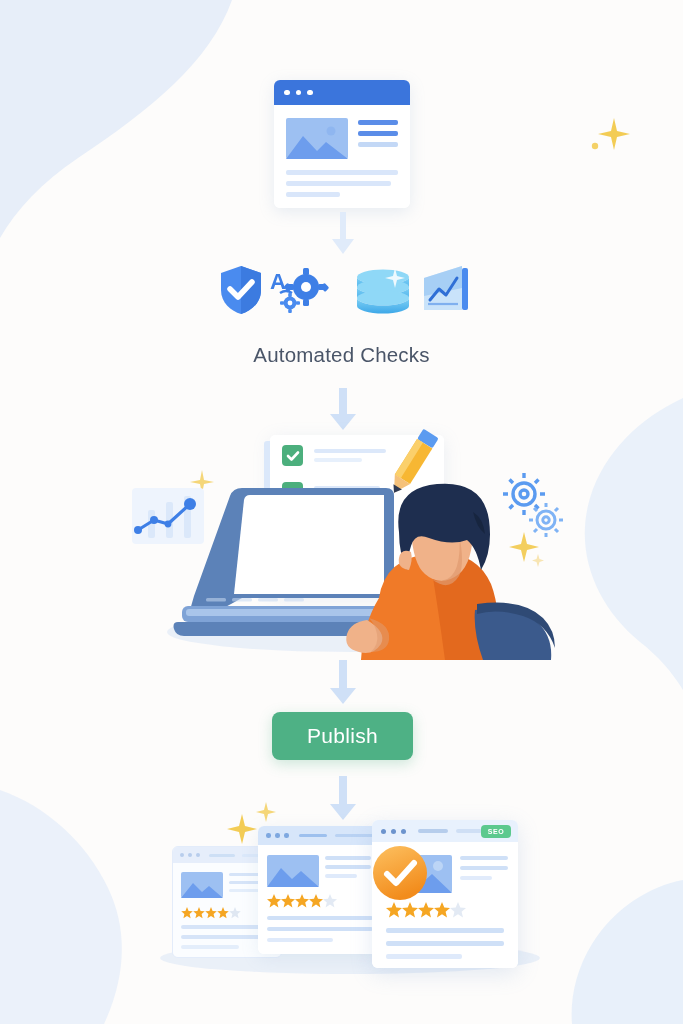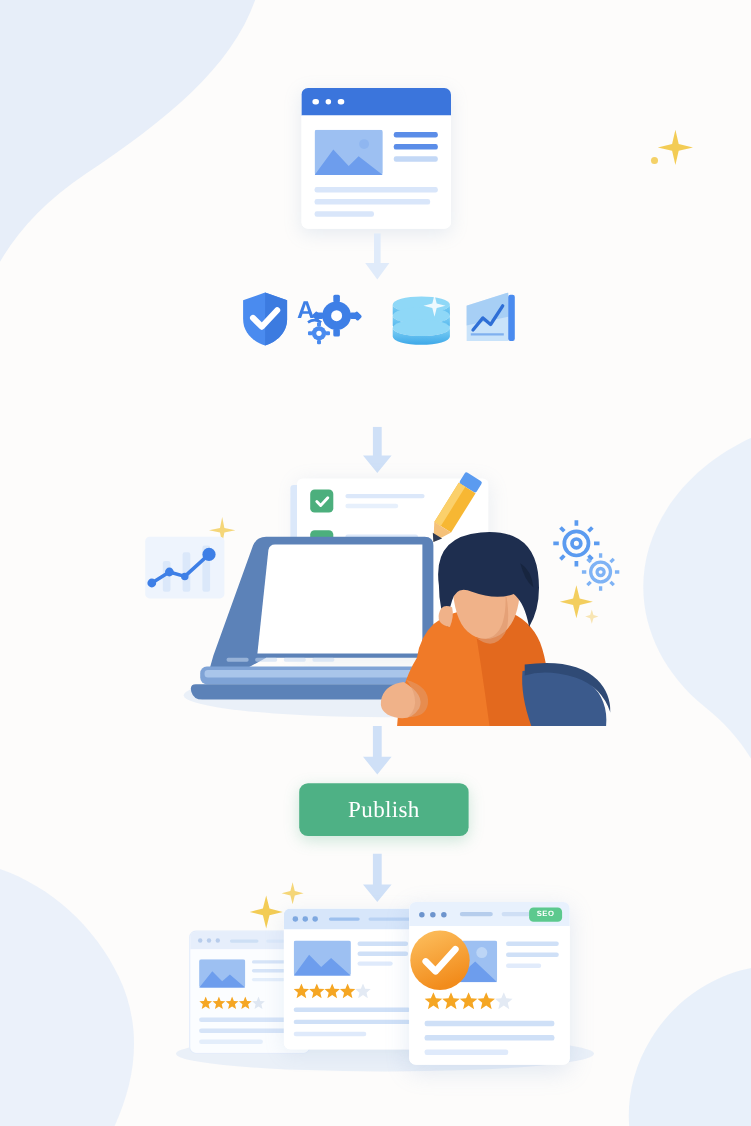--- a/index.html
+++ b/index.html
@@ -193,20 +193,21 @@
 
     <svg style="position:absolute;left:424px;top:4px;" width="46" height="48" viewBox="0 0 46 48">
       <path d="M0,12 L38,0 L38,44 L0,44 Z" fill="#c9e3fa"></path>
       <path d="M0,12 L38,0 L38,22 L0,30 Z" fill="#9fc9f4" opacity="0.8"></path>
       <rect x="38" y="2" width="6" height="42" rx="2" fill="#4A8BEF"></rect>
       <path d="M6,34 L15,23 L22,29 L33,12" stroke="#2f6fd6" stroke-width="3" fill="none" stroke-linecap="round" stroke-linejoin="round"></path>
       <path d="M4,38 h30" stroke="#7fb0ef" stroke-width="2.2" fill="none"></path>
     </svg>
   </div>
 
+  <div id="automated-checks-label" style="top:343px;">Automated Checks</div>
 
   <svg class="arrow" style="left:325px;top:388px;" width="36" height="44" viewBox="0 0 36 44">
     <path d="M14,0 h8 v26 h9 L18,42 L5,26 h9 Z" fill="#cfe0f7"></path>
   </svg>
 
   <div style="position:absolute;left:110px;top:430px;width:470px;height:230px;">
 
     <svg style="position:absolute;left:12px;top:52px;" width="90" height="72" viewBox="0 0 90 72">
       <rect x="10" y="6" width="72" height="56" rx="4" fill="#eef4fd"></rect>
       <rect x="26" y="28" width="7" height="28" rx="2" fill="#dbe8fa"></rect>
@@ -320,21 +321,21 @@
         <circle cx="0" cy="0" r="3.2"></circle>
         <path d="M0,-13 v-4 M0,13 v4 M-13,0 h-4 M13,0 h4 M-9,-9 l-3,-3 M9,9 l3,3 M9,-9 l3,-3 M-9,9 l-3,3"></path>
       </g>
     </svg>
   </div>
 
   <svg class="arrow" style="left:325px;top:660px;" width="36" height="46" viewBox="0 0 36 46">
     <path d="M14,0 h8 v28 h9 L18,44 L5,28 h9 Z" fill="#cfe0f7"></path>
   </svg>
 
-  <div id="publish-button" style="left:272px;top:712px;width:154px;height:48px;font-size:21px;font-family:Liberation Serif, serif;">
+  <div id="publish-button" style="left:272px;top:712px;width:141px;height:48px;font-size:21px;">
     <span>Publish</span>
   </div>
 
   <svg class="arrow" style="left:325px;top:776px;" width="36" height="46" viewBox="0 0 36 46">
     <path d="M14,0 h8 v28 h9 L18,44 L5,28 h9 Z" fill="#cfe0f7"></path>
   </svg>
 
   <div style="position:absolute;left:150px;top:820px;width:400px;height:150px;">
 
     <div class="browser" style="left:22px;top:26px;width:110px;height:112px;background:#f4f8fe;border:1px solid #e3ecfa;">

